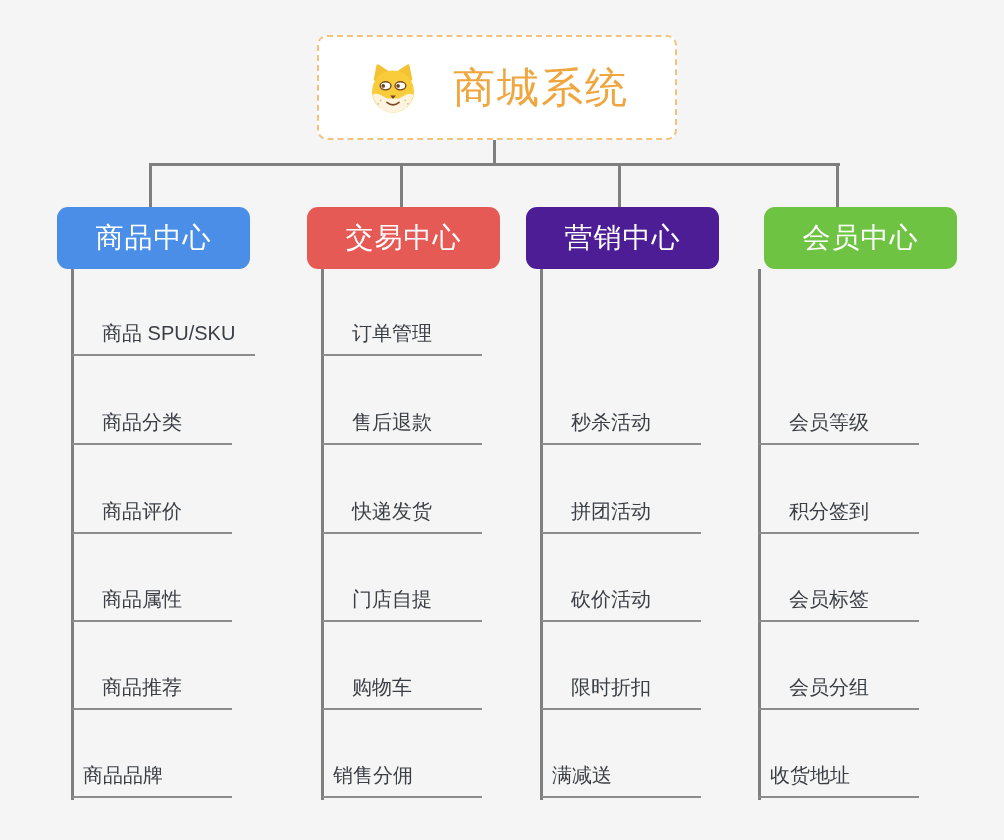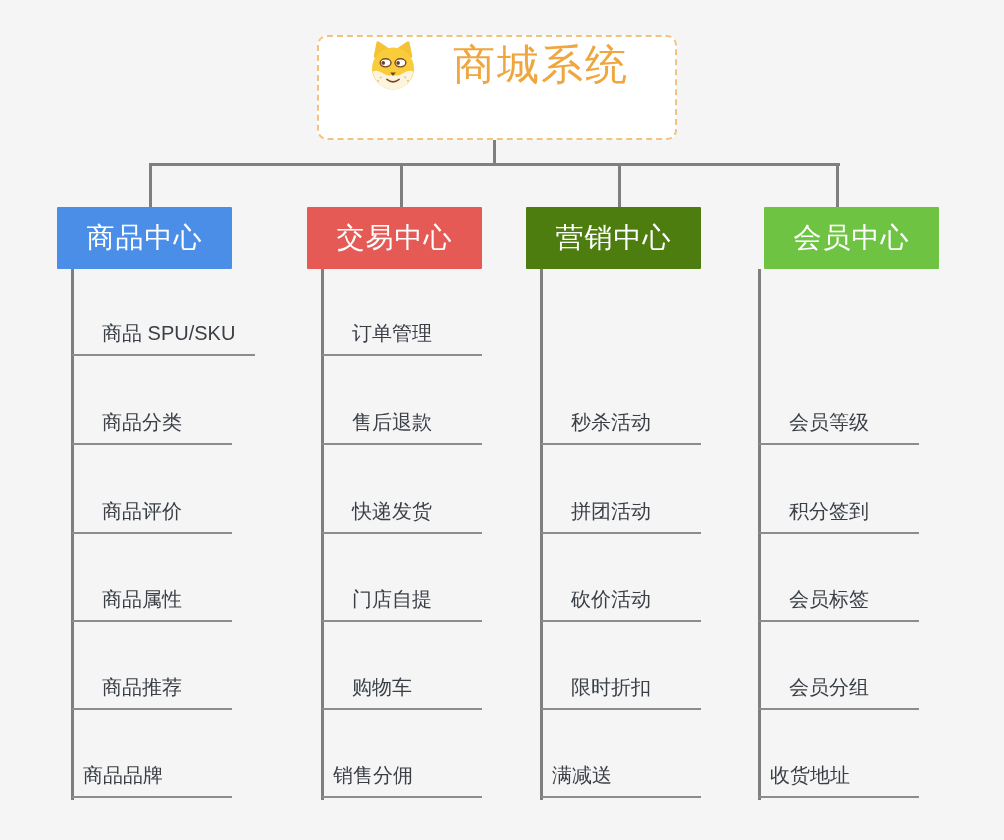--- a/index.html
+++ b/index.html
@@ -5,37 +5,37 @@
   html,body{margin:0;padding:0;}
   body{
     width:1004px;height:840px;position:relative;overflow:hidden;
     background:#F5F5F5;
     font-family:"Liberation Sans","DejaVu Sans",sans-serif;
   }
   
   .root-node{
     position:absolute;left:317px;top:35px;width:360px;height:105px;
     background:#FFFFFF;border:2px dashed #F2C27E;border-radius:10px;
-    box-sizing:border-box;display:flex;justify-content:center;gap:32px;
+    box-sizing:border-box;display:flex;align-items:center;justify-content:center;gap:32px;
   }
   .root-title{
     font-size:42px;color:#EFA63E;letter-spacing:2px;font-weight:400;white-space:nowrap;
   }
   .dog-icon{width:56px;height:56px;flex:0 0 auto;}
   
   .conn{position:absolute;background:#7F7F7F;}
   .stem{left:493px;top:140px;width:3px;height:26px;}
   .bus{left:149px;top:163px;width:691px;height:3px;}
   .drop{top:163px;width:3px;height:45px;}
   .drop-1{left:149px;} .drop-2{left:400px;} .drop-3{left:618px;} .drop-4{left:836px;}
   
   .column{position:absolute;top:207px;width:250px;height:620px;}
   .col-1{left:57px;} .col-2{left:307px;} .col-3{left:526px;} .col-4{left:744px;}
   .branch-box{
-    position:absolute;left:0;top:0;width:175px;height:62px;border-radius:1px;
+    position:absolute;left:0;top:0;width:193px;height:62px;border-radius:11px;
     display:flex;align-items:center;justify-content:center;
     color:#FFFFFF;font-size:28px;letter-spacing:1px;white-space:nowrap;
   }
   .spine{position:absolute;left:14px;top:62px;width:3px;height:531px;background:#7F7F7F;}
   .leaf{
     position:absolute;left:15px;height:44px;
     display:inline-flex;align-items:flex-end;box-sizing:border-box;
     padding:0 20px 7px 30px;border-bottom:2px solid #8C8C8C;
     font-size:20px;color:#3A3F46;white-space:nowrap;min-width:160px;
   }
@@ -88,21 +88,21 @@
   <div class="spine"></div>
   <div class="leaf leaf-1">订单管理</div>
   <div class="leaf leaf-2">售后退款</div>
   <div class="leaf leaf-3">快递发货</div>
   <div class="leaf leaf-4">门店自提</div>
   <div class="leaf leaf-5">购物车</div>
   <div class="leaf leaf-6">销售分佣</div>
 </div>
 
 <div class="column col-3">
-  <div class="branch-box" style="background-color: #4d7c0f;">营销中心</div>
+  <div class="branch-box" style="background-color: #4c1d95;">营销中心</div>
   <div class="spine"></div>
   <div class="leaf leaf-2">秒杀活动</div>
   <div class="leaf leaf-3">拼团活动</div>
   <div class="leaf leaf-4">砍价活动</div>
   <div class="leaf leaf-5">限时折扣</div>
   <div class="leaf leaf-6">满减送</div>
 </div>
 
 <div class="column col-4">
   <div class="branch-box" style="background-color: rgb(111, 195, 66); margin-left: 20px;">会员中心</div>

